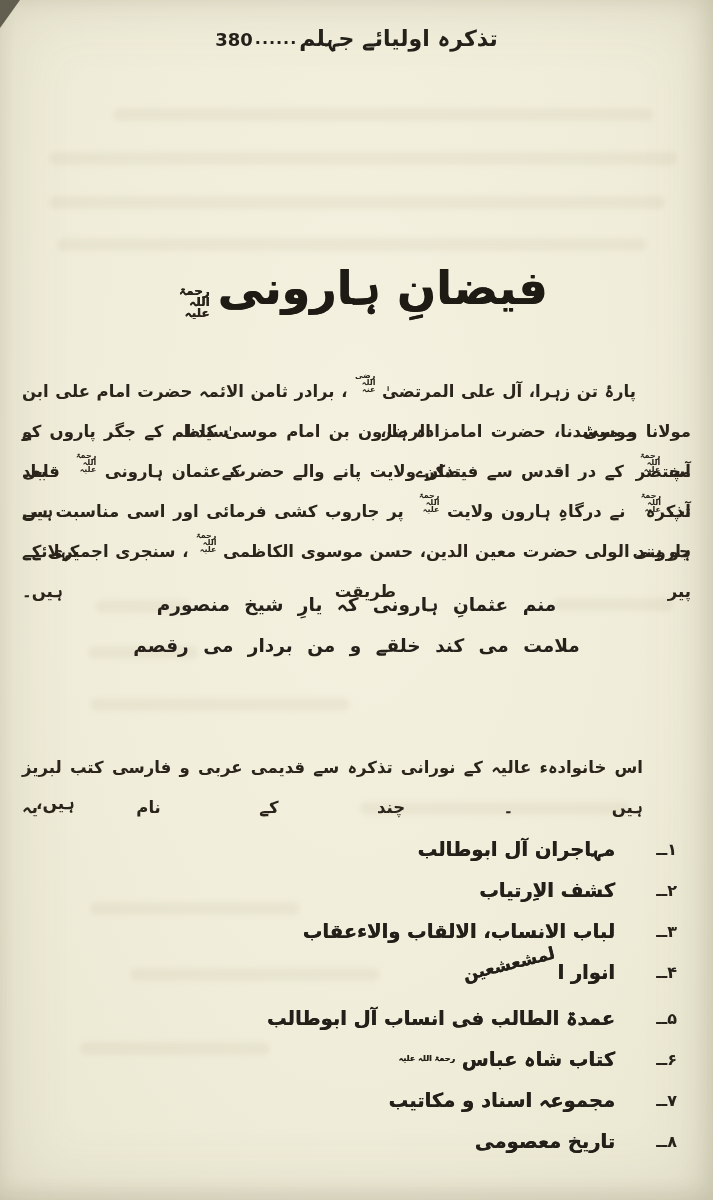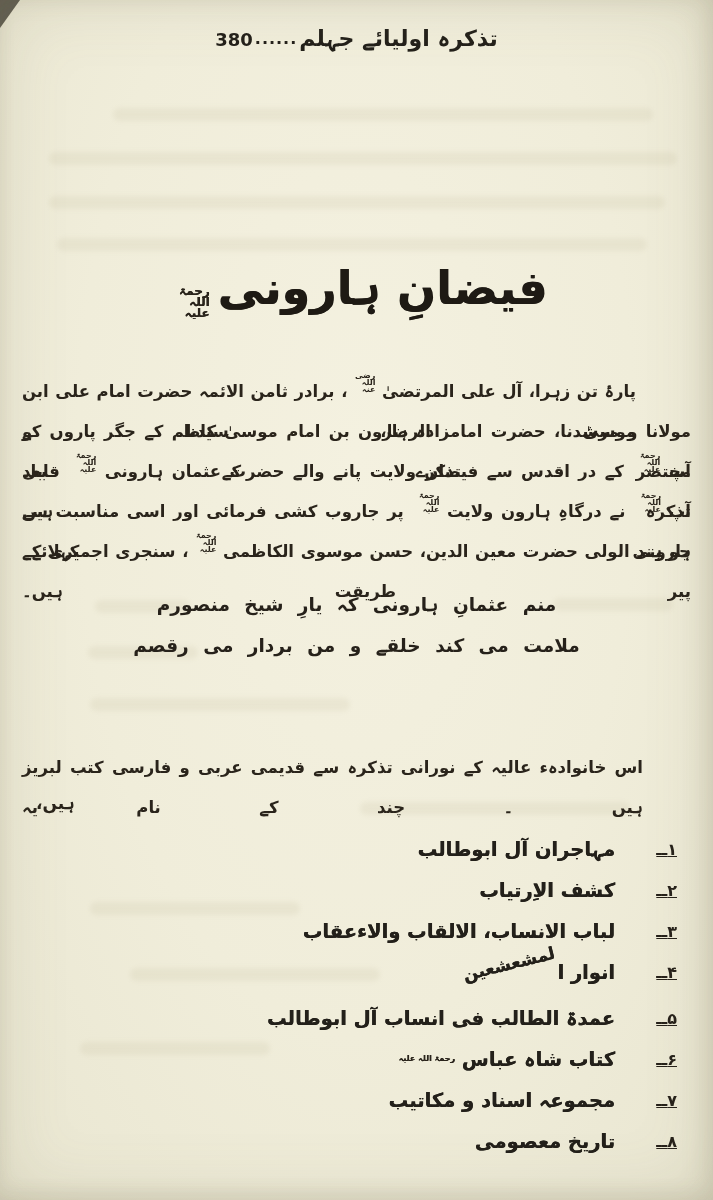--- a/index.html
+++ b/index.html
@@ -88,21 +88,20 @@
     direction:rtl;
   }
   .row{
     display:flex;flex-direction:row;align-items:center;
     height:41px;column-gap:24px;
   }
   .row.gap-top{margin-top:5px;}
   .num{
     flex:0 0 38px;font-size:16px;font-weight:bold;color:#26211a;
     letter-spacing:-1px;
-    text-decoration:underline;
   }
   .btitle{
     font-size:19.5px;font-weight:bold;color:#23201a;
     text-shadow:0.3px 0 0 #23201a;
     white-space:nowrap;
   }
   .raised{
     display:inline-block;font-size:17px;
     transform:rotate(-14deg) translate(2px,-9px);
     margin-right:2px;

